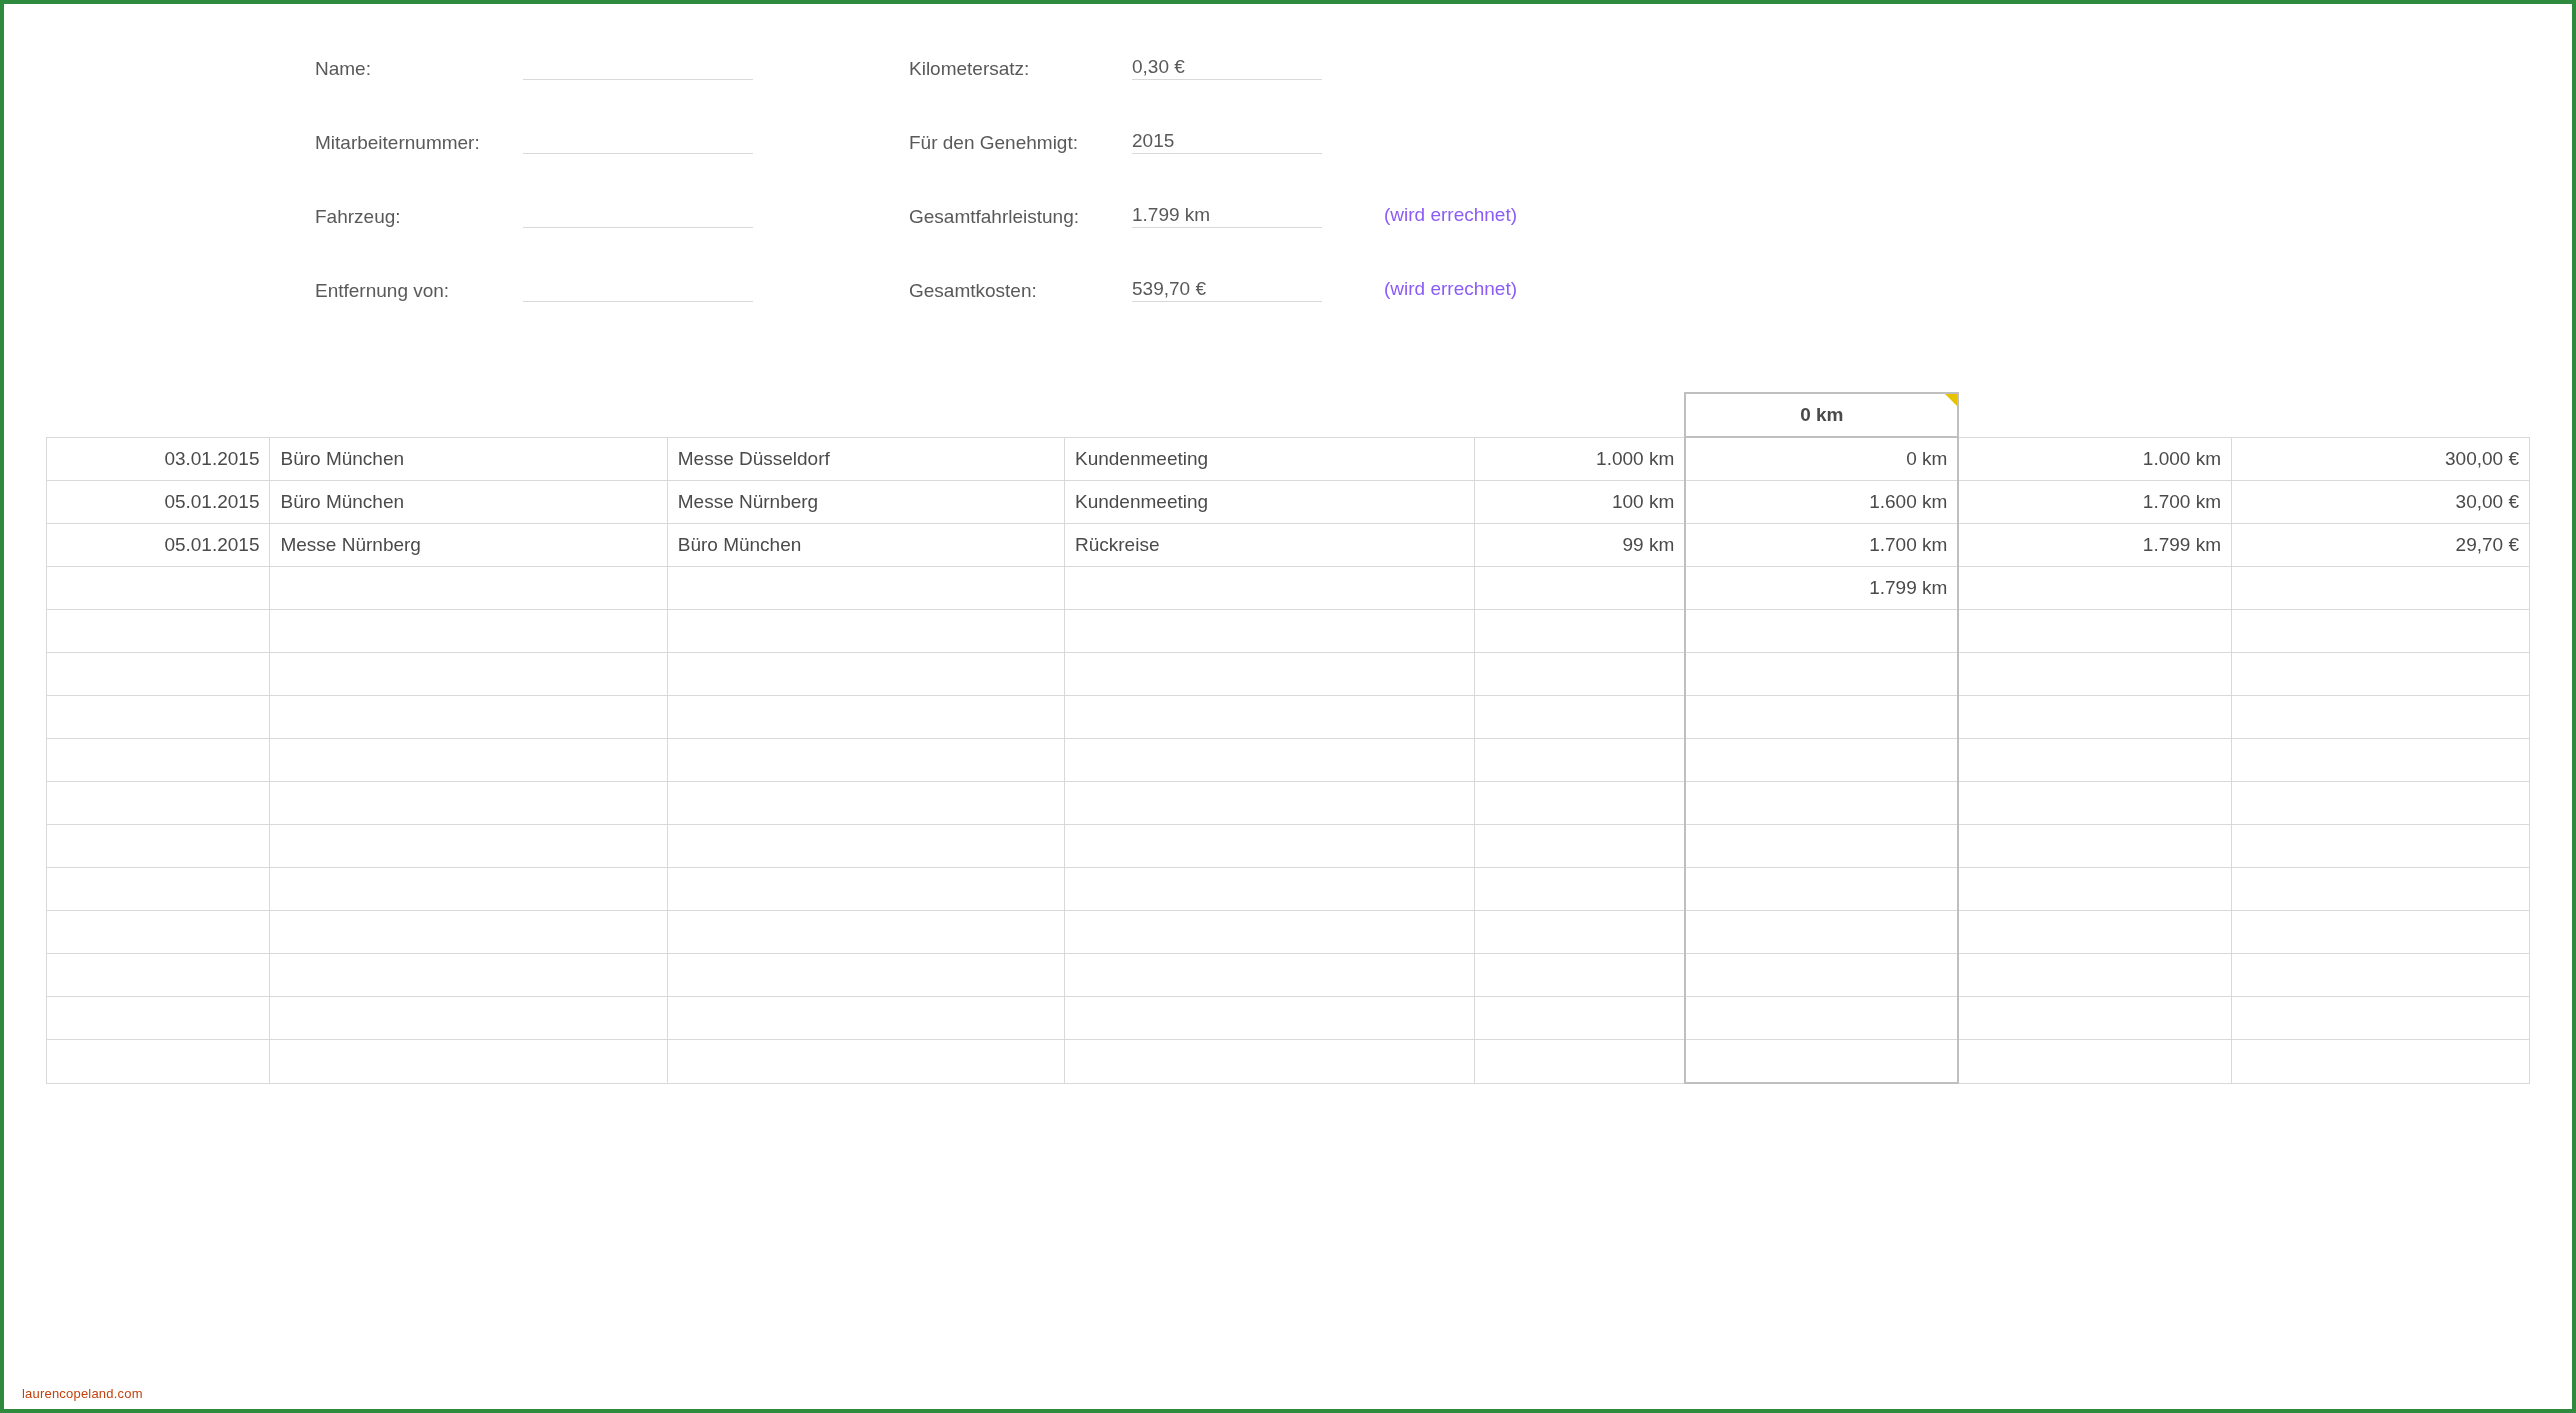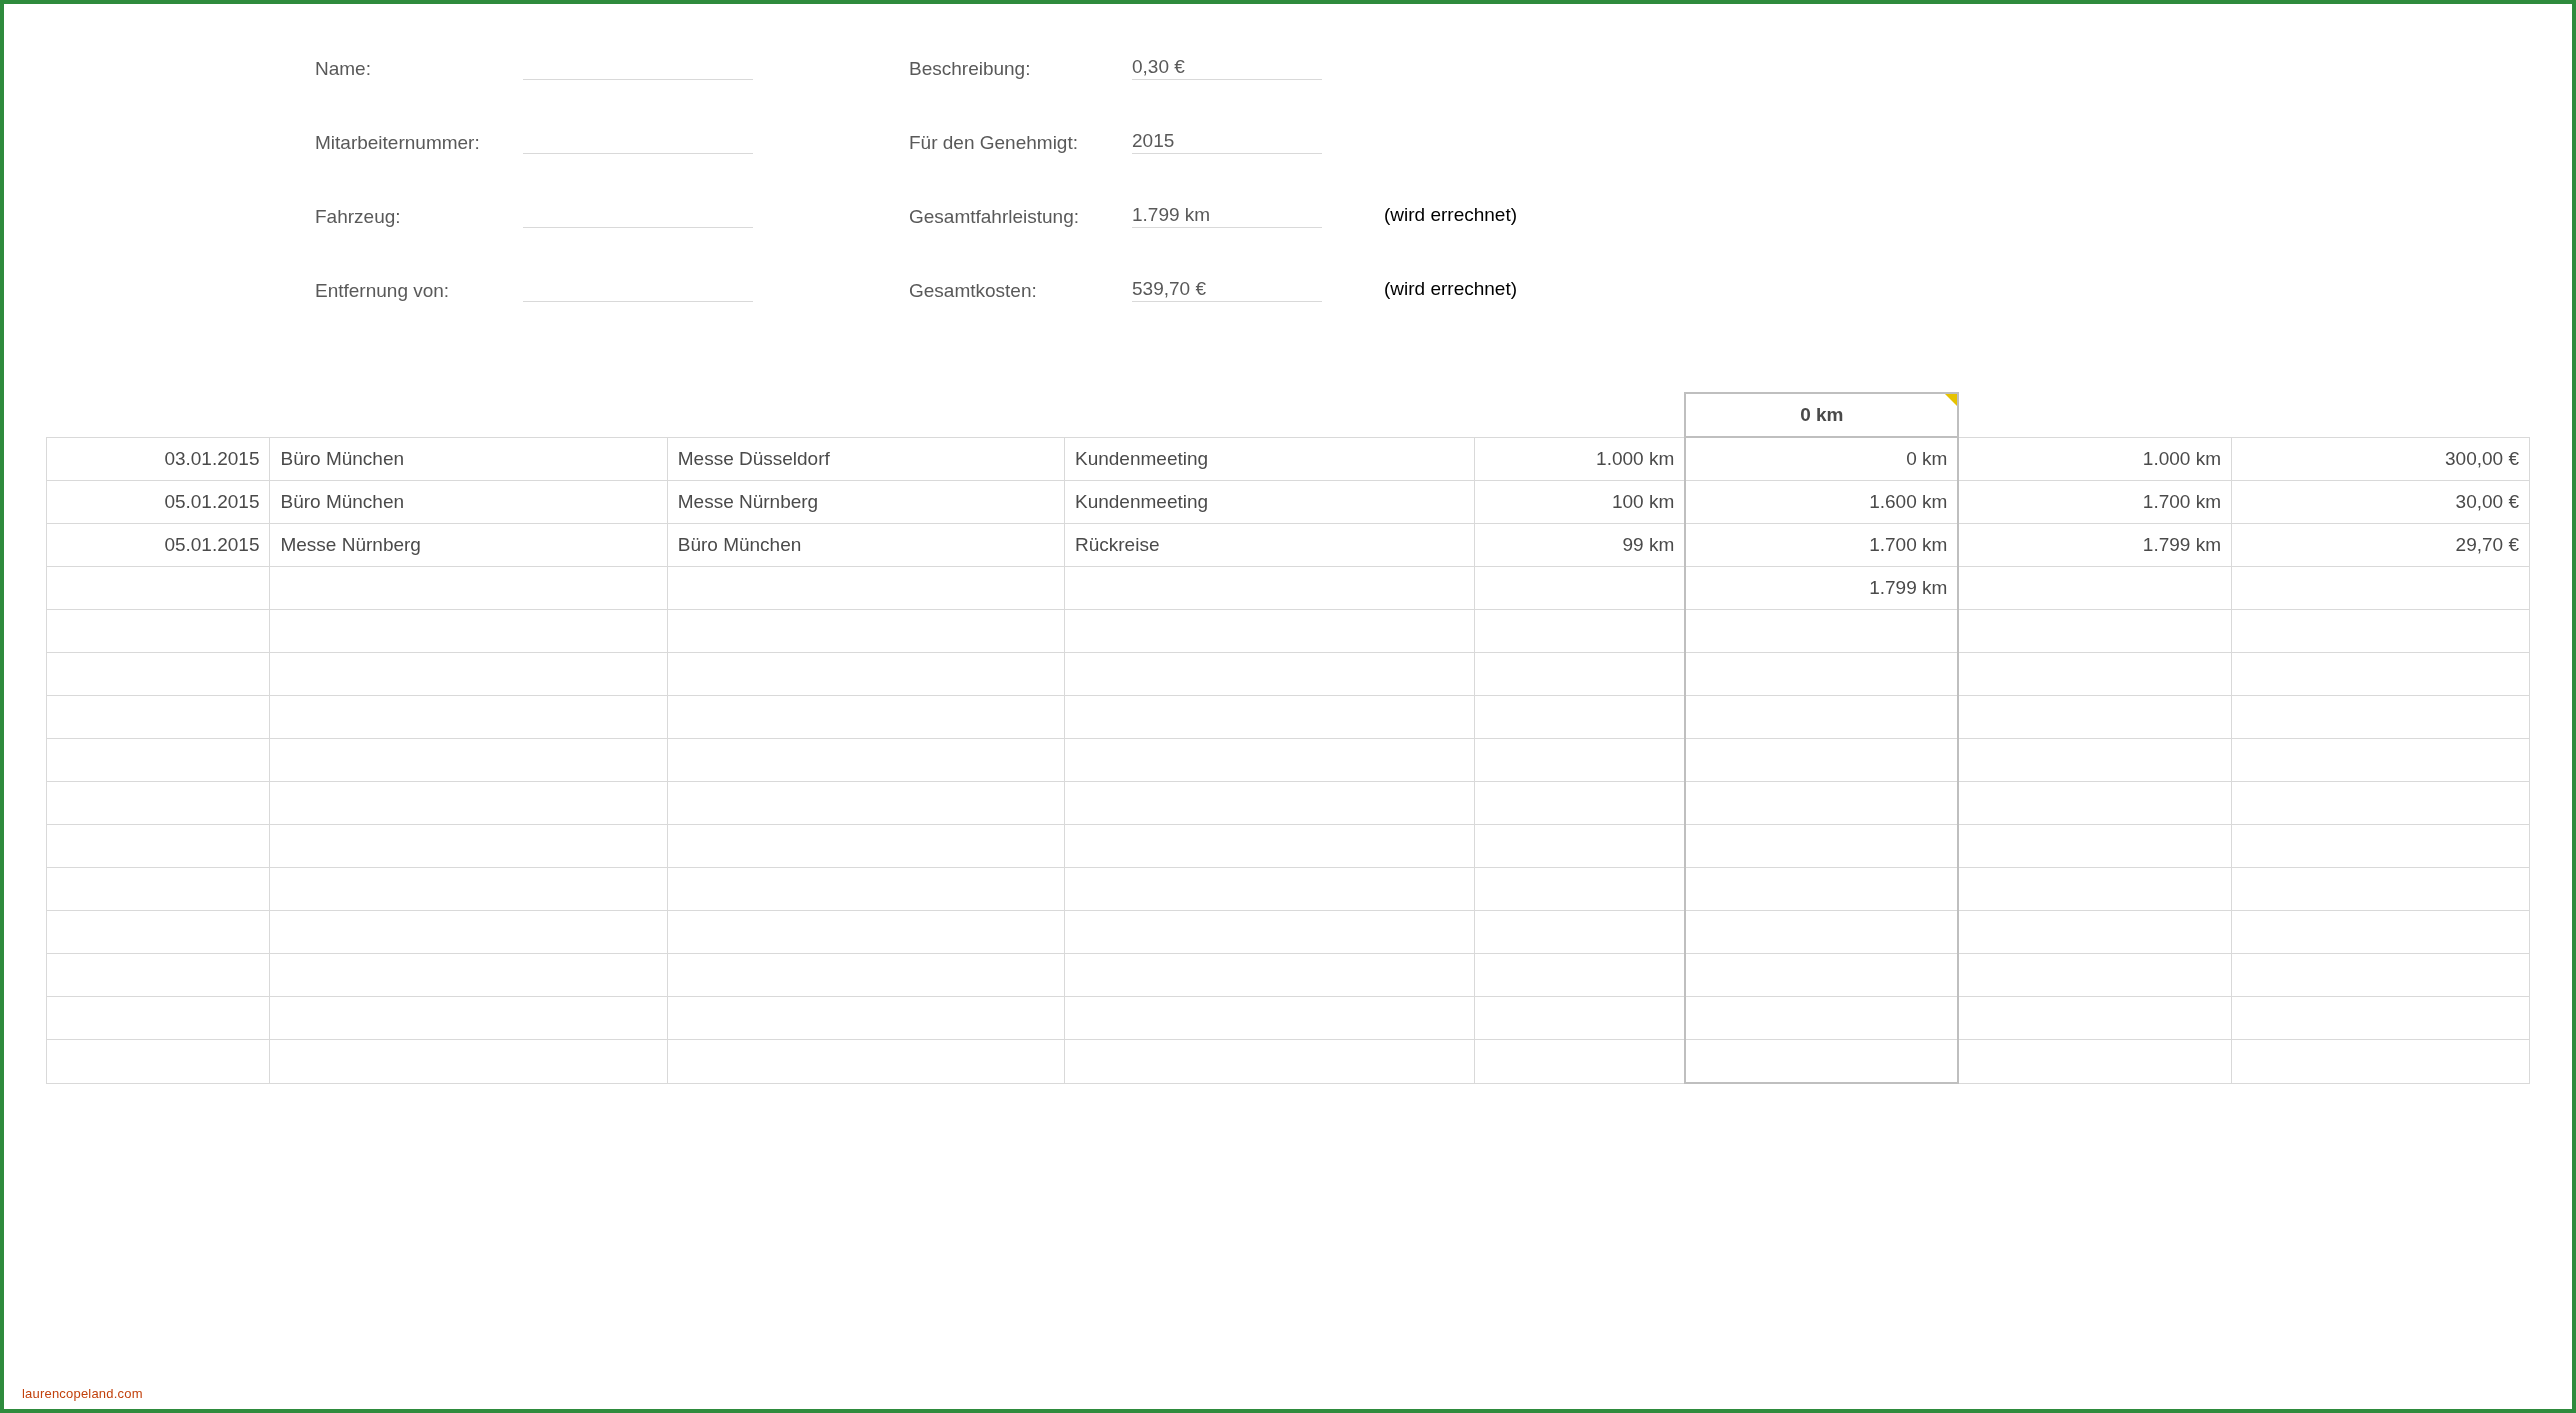--- a/index.html
+++ b/index.html
@@ -49,21 +49,21 @@
   }
   .hg-spacer { }
   .hg-val {
     border-bottom: 1px solid #d9d9d9;
     text-align: left;
     padding-right: 4px;
     padding-top: 2px;
     white-space: nowrap;
   }
   .hg-note {
-    color: #000000;
+    color: #8b5cf6;
     padding-left: 14px;
     padding-top: 2px;
     white-space: nowrap;
   }
 
   
 
   .log-table {
     width: 100%;
     border-collapse: collapse;
@@ -154,21 +154,21 @@
 
 <div class="page">
 
   <div class="header-grid">
 
     <div class="hg-label">Name:</div>
     <div class="hg-input-cell">
       <input class="hg-input" value="" style="">
     </div>
     <div class="hg-spacer"></div>
-    <div class="hg-label">Beschreibung:</div>
+    <div class="hg-label">Kilometersatz:</div>
     <div class="hg-val">0,30 €</div>
     <div class="hg-note"></div>
 
     <div class="hg-label">Mitarbeiternummer:</div>
     <div class="hg-input-cell">
       <input class="hg-input" value="" style="">
     </div>
     <div class="hg-spacer"></div>
     <div class="hg-label">Für den Genehmigt:</div>
     <div class="hg-val">2015</div>

